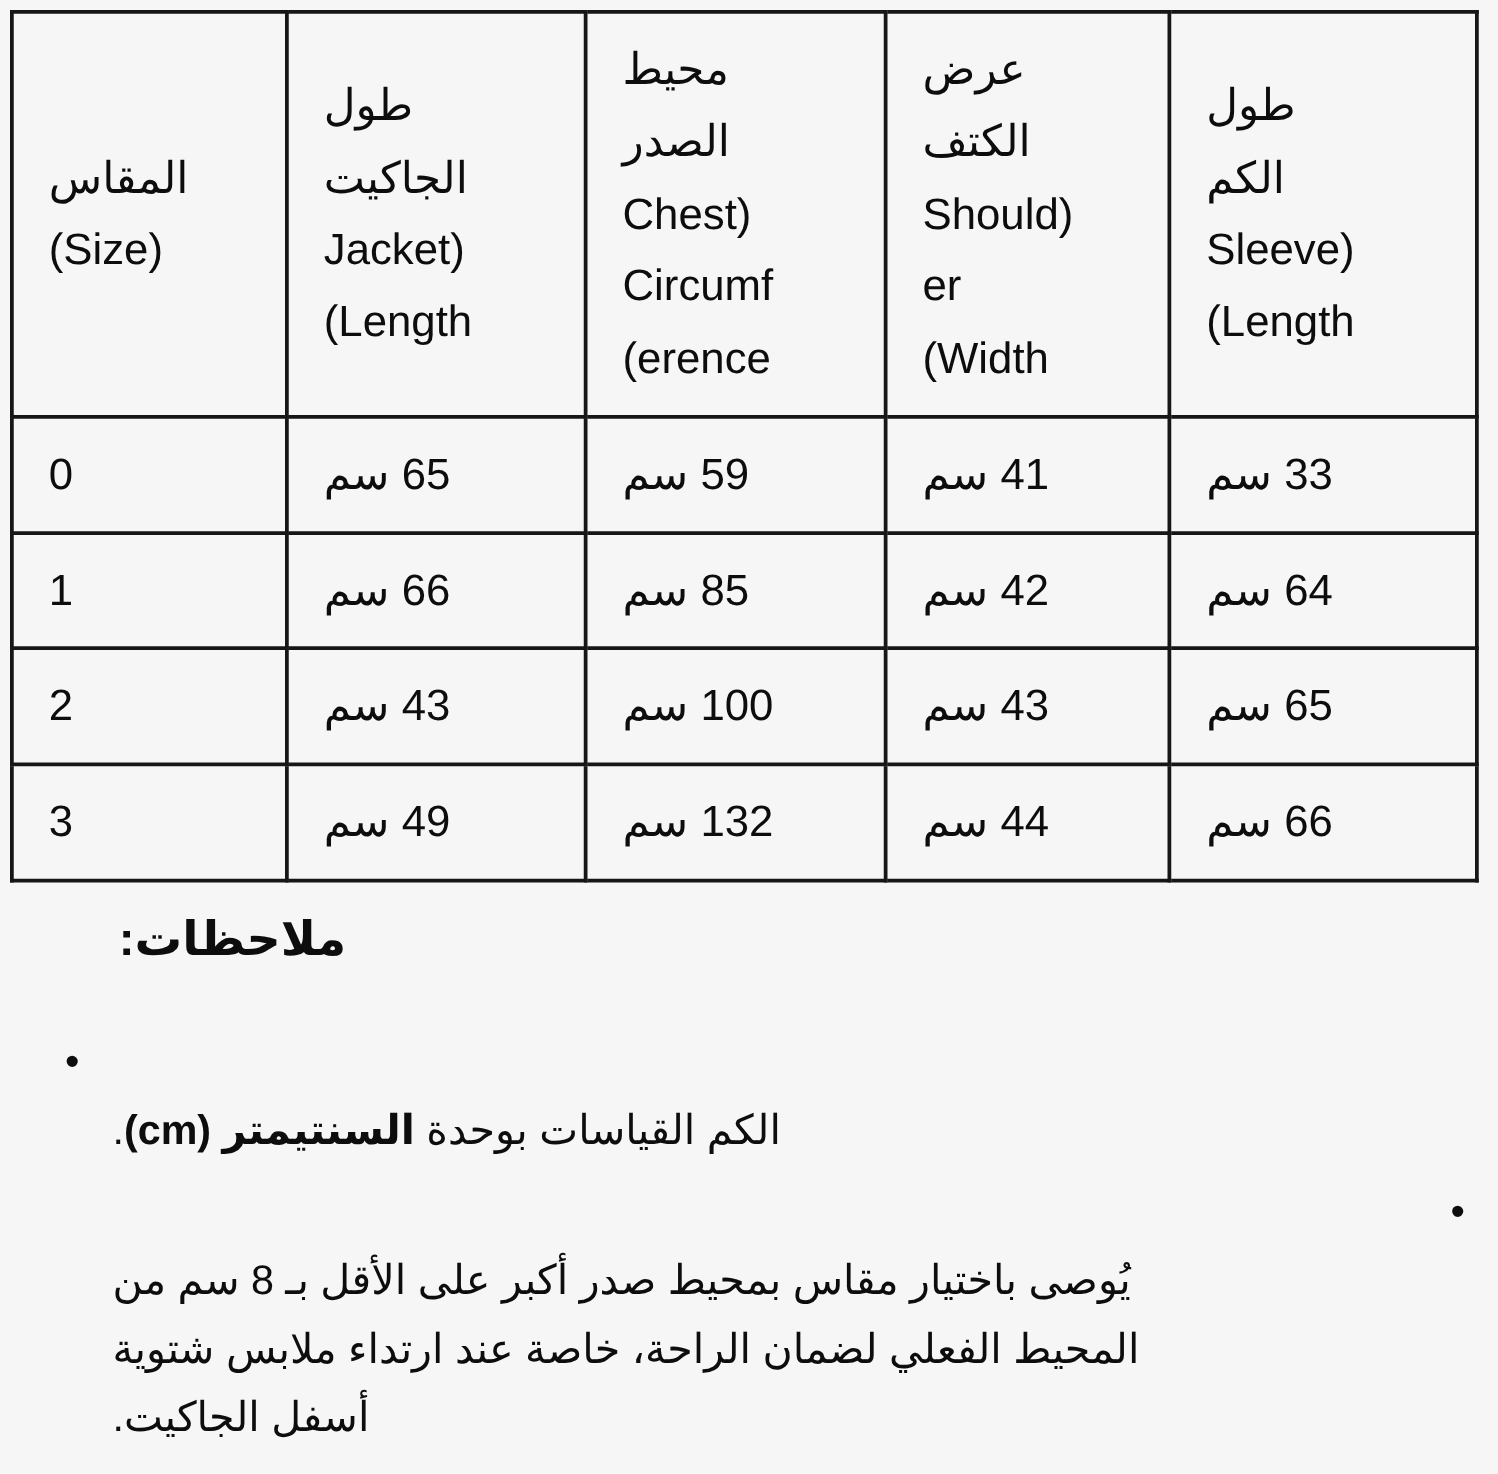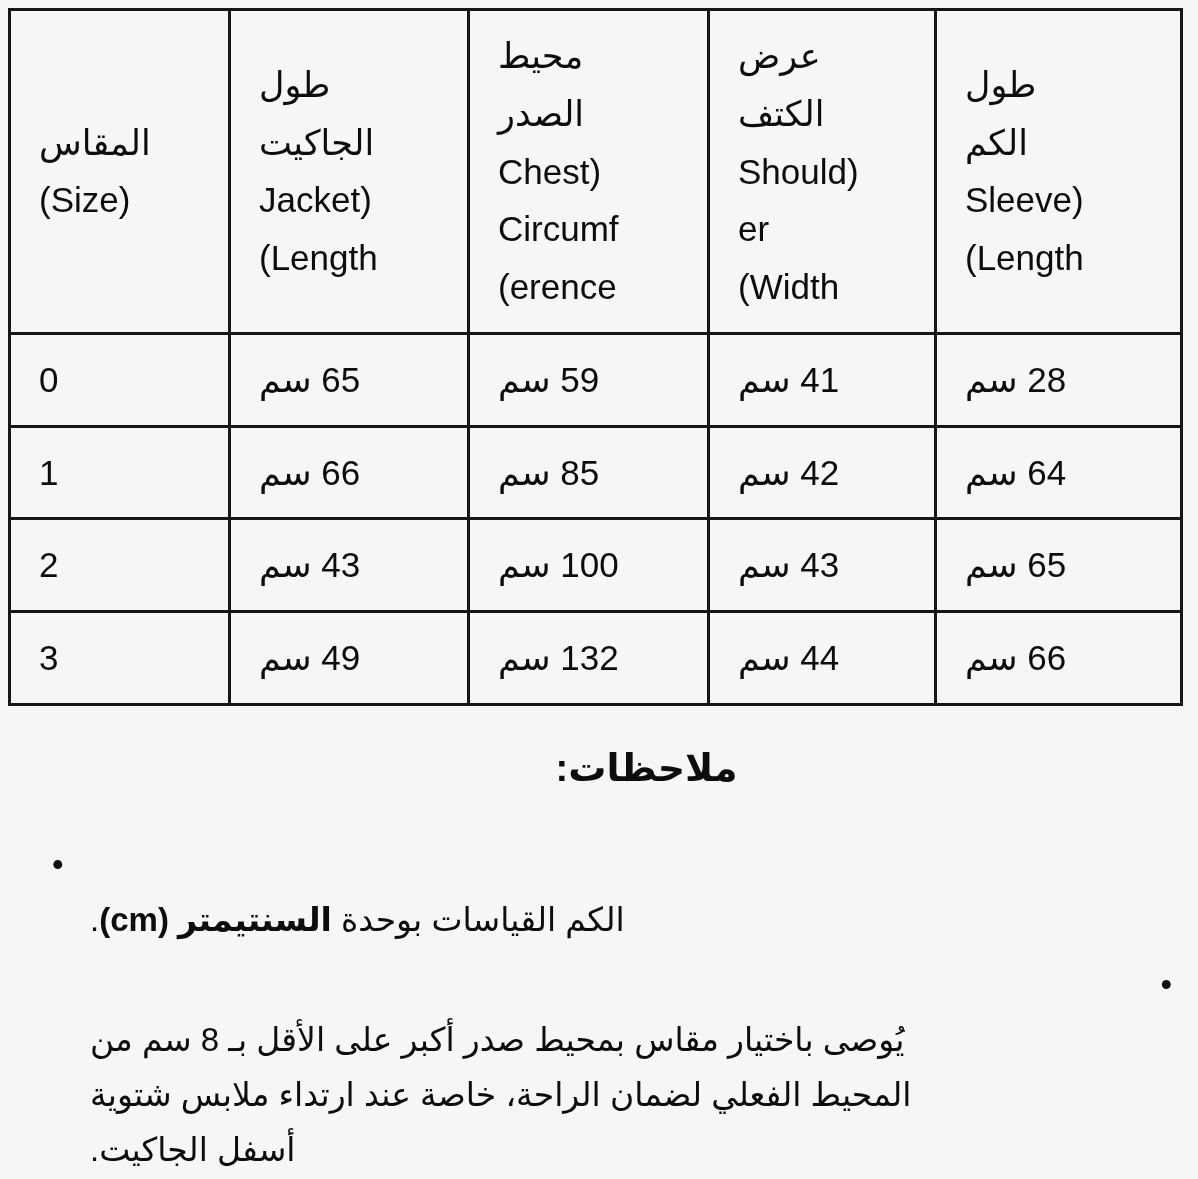--- a/index.html
+++ b/index.html
@@ -28,25 +28,25 @@
     font-size: 35px;
     line-height: 1.65;
     font-weight: 400;
     direction: rtl;
     text-align: left;
     vertical-align: middle;
     white-space: pre-line;
     overflow: hidden;
   }
   .notes-heading {
-    margin: 34px 0 0 95px;
+    margin: 18px 0 0 95px;
     font-size: 38px;
     font-weight: 700;
     direction: rtl;
-    text-align: center;
+    text-align: left;
     line-height: 1.5;
   }
   ul.notes-list {
     list-style: none;
     margin: 40px 0 0 0;
     padding: 0;
   }
   ul.notes-list li {
     position: relative;
     direction: rtl;
@@ -104,21 +104,21 @@
 (Sleeve
 Length)</th>
     </tr>
   </thead>
   <tbody>
     <tr>
       <td>0</td>
       <td>65 سم</td>
       <td>59 سم</td>
       <td>41 سم</td>
-      <td>28 سم</td>
+      <td>33 سم</td>
     </tr>
     <tr>
       <td>1</td>
       <td>66 سم</td>
       <td>85 سم</td>
       <td>42 سم</td>
       <td>64 سم</td>
     </tr>
     <tr>
       <td>2</td>

